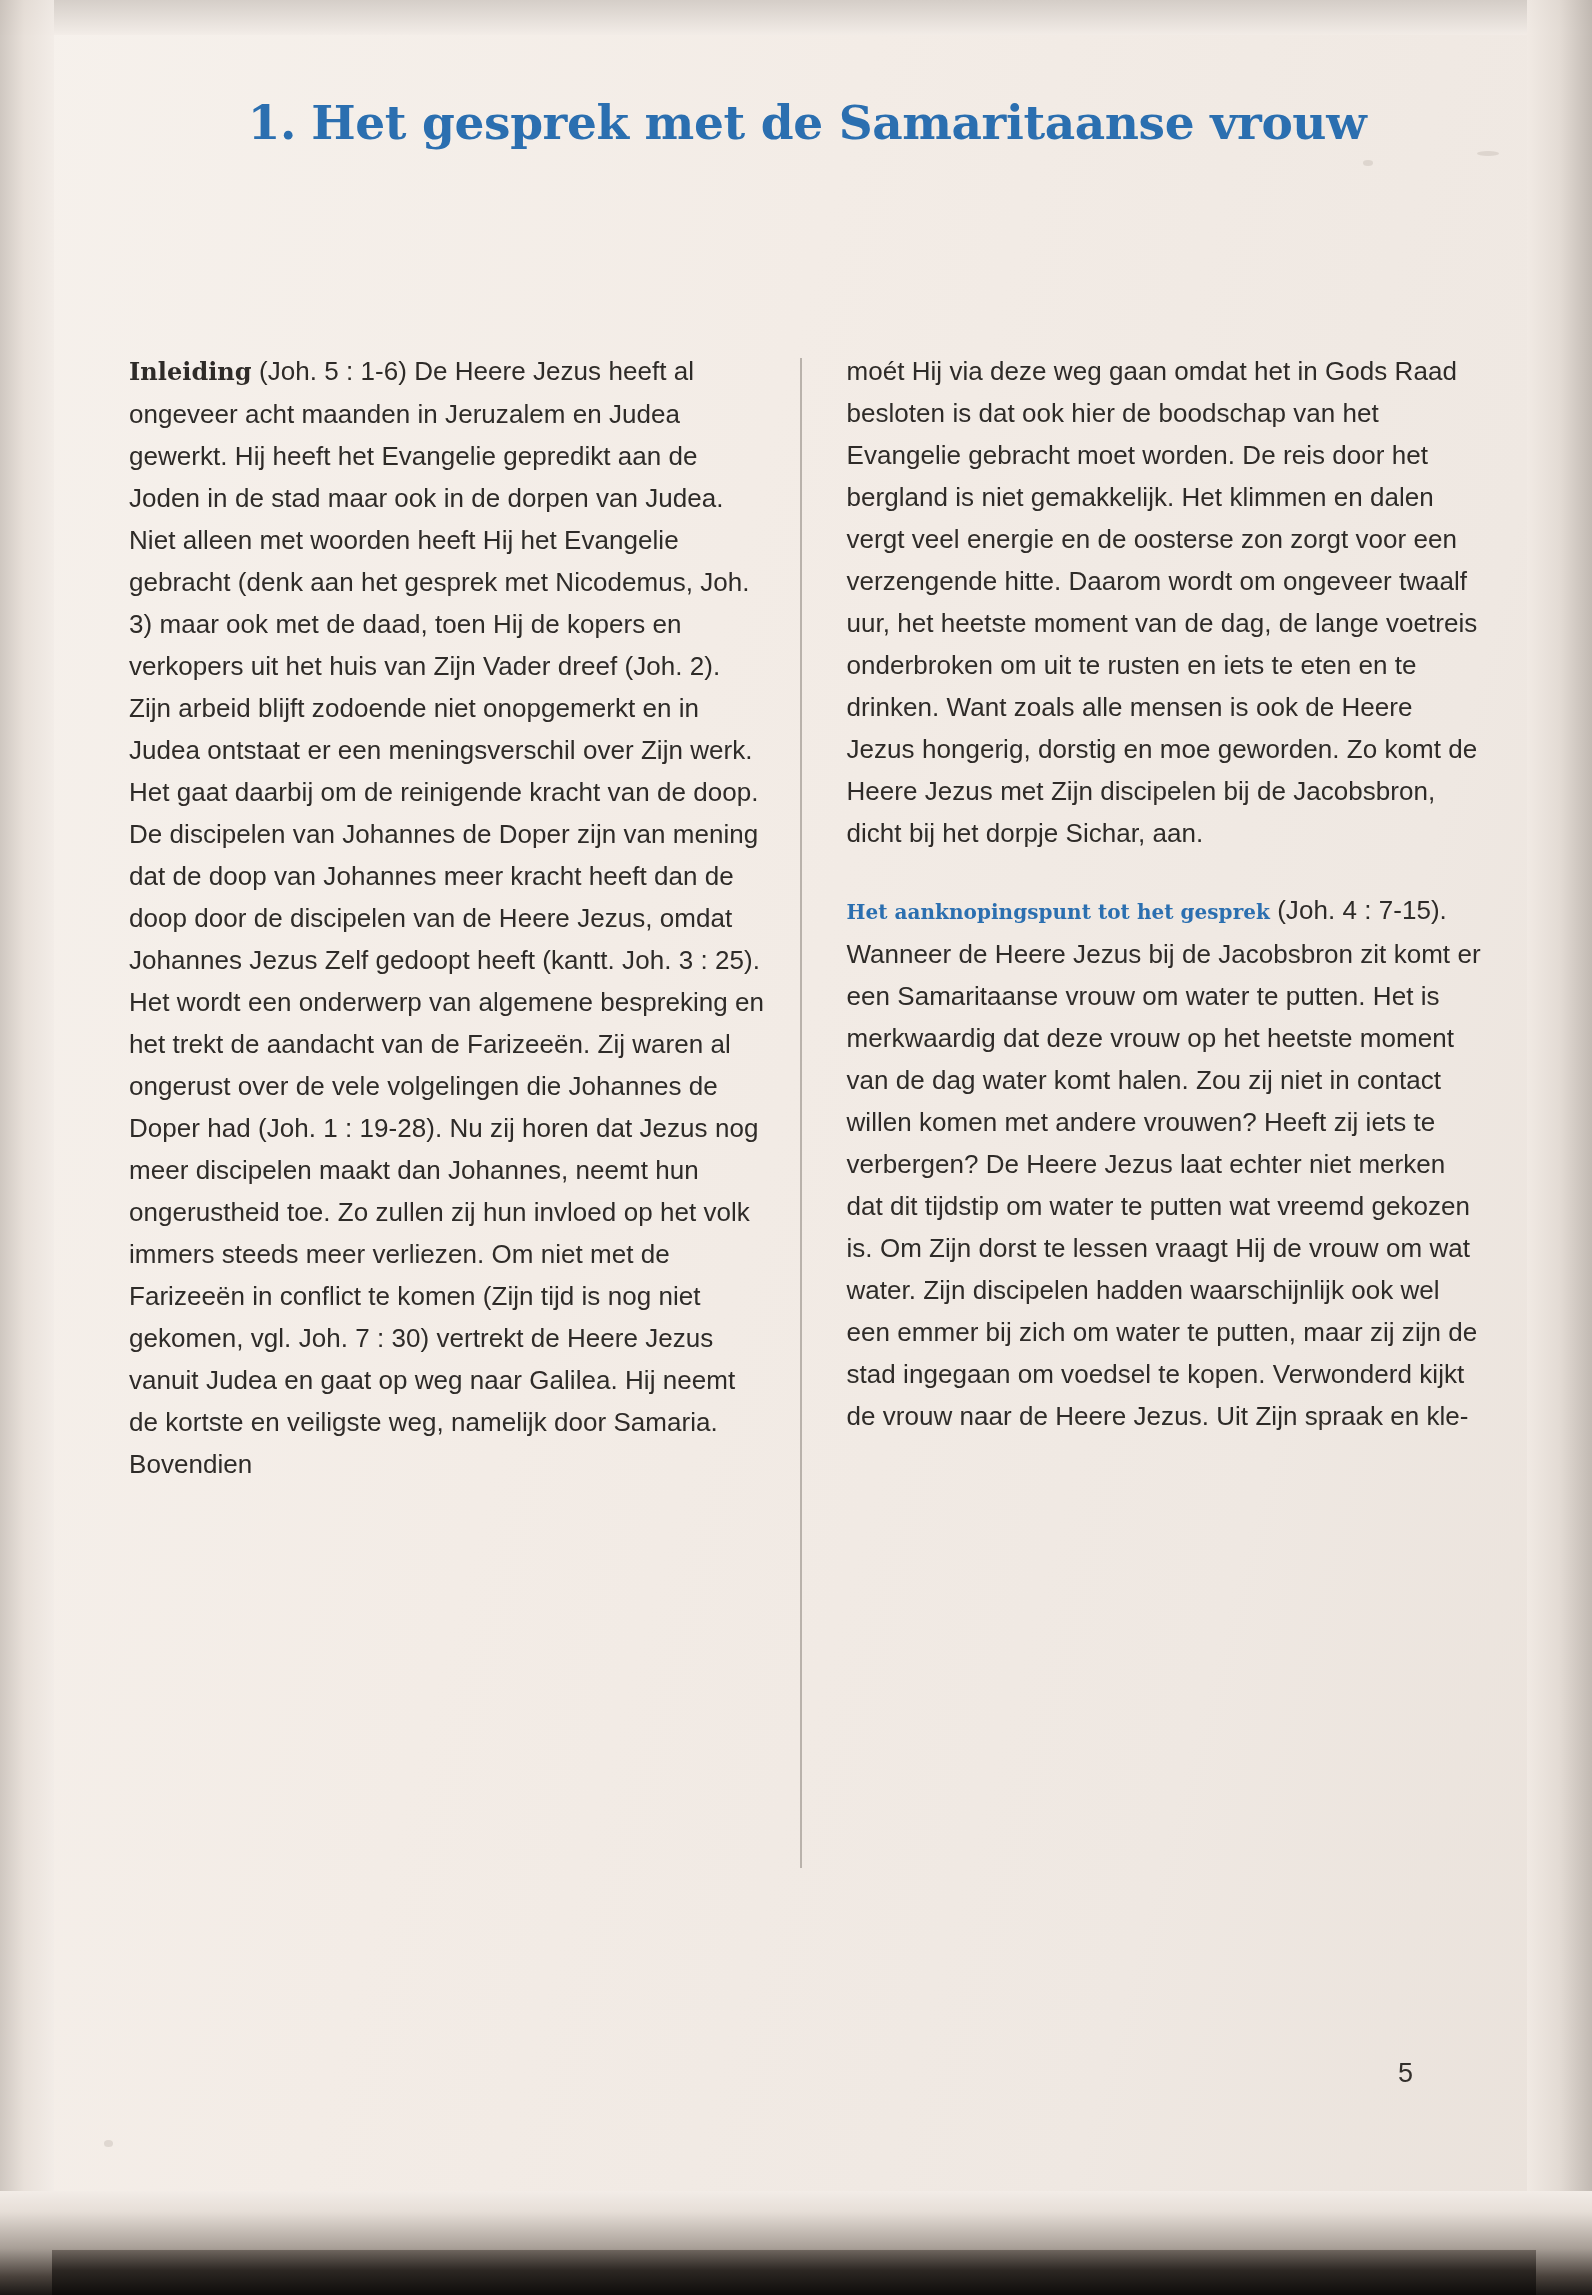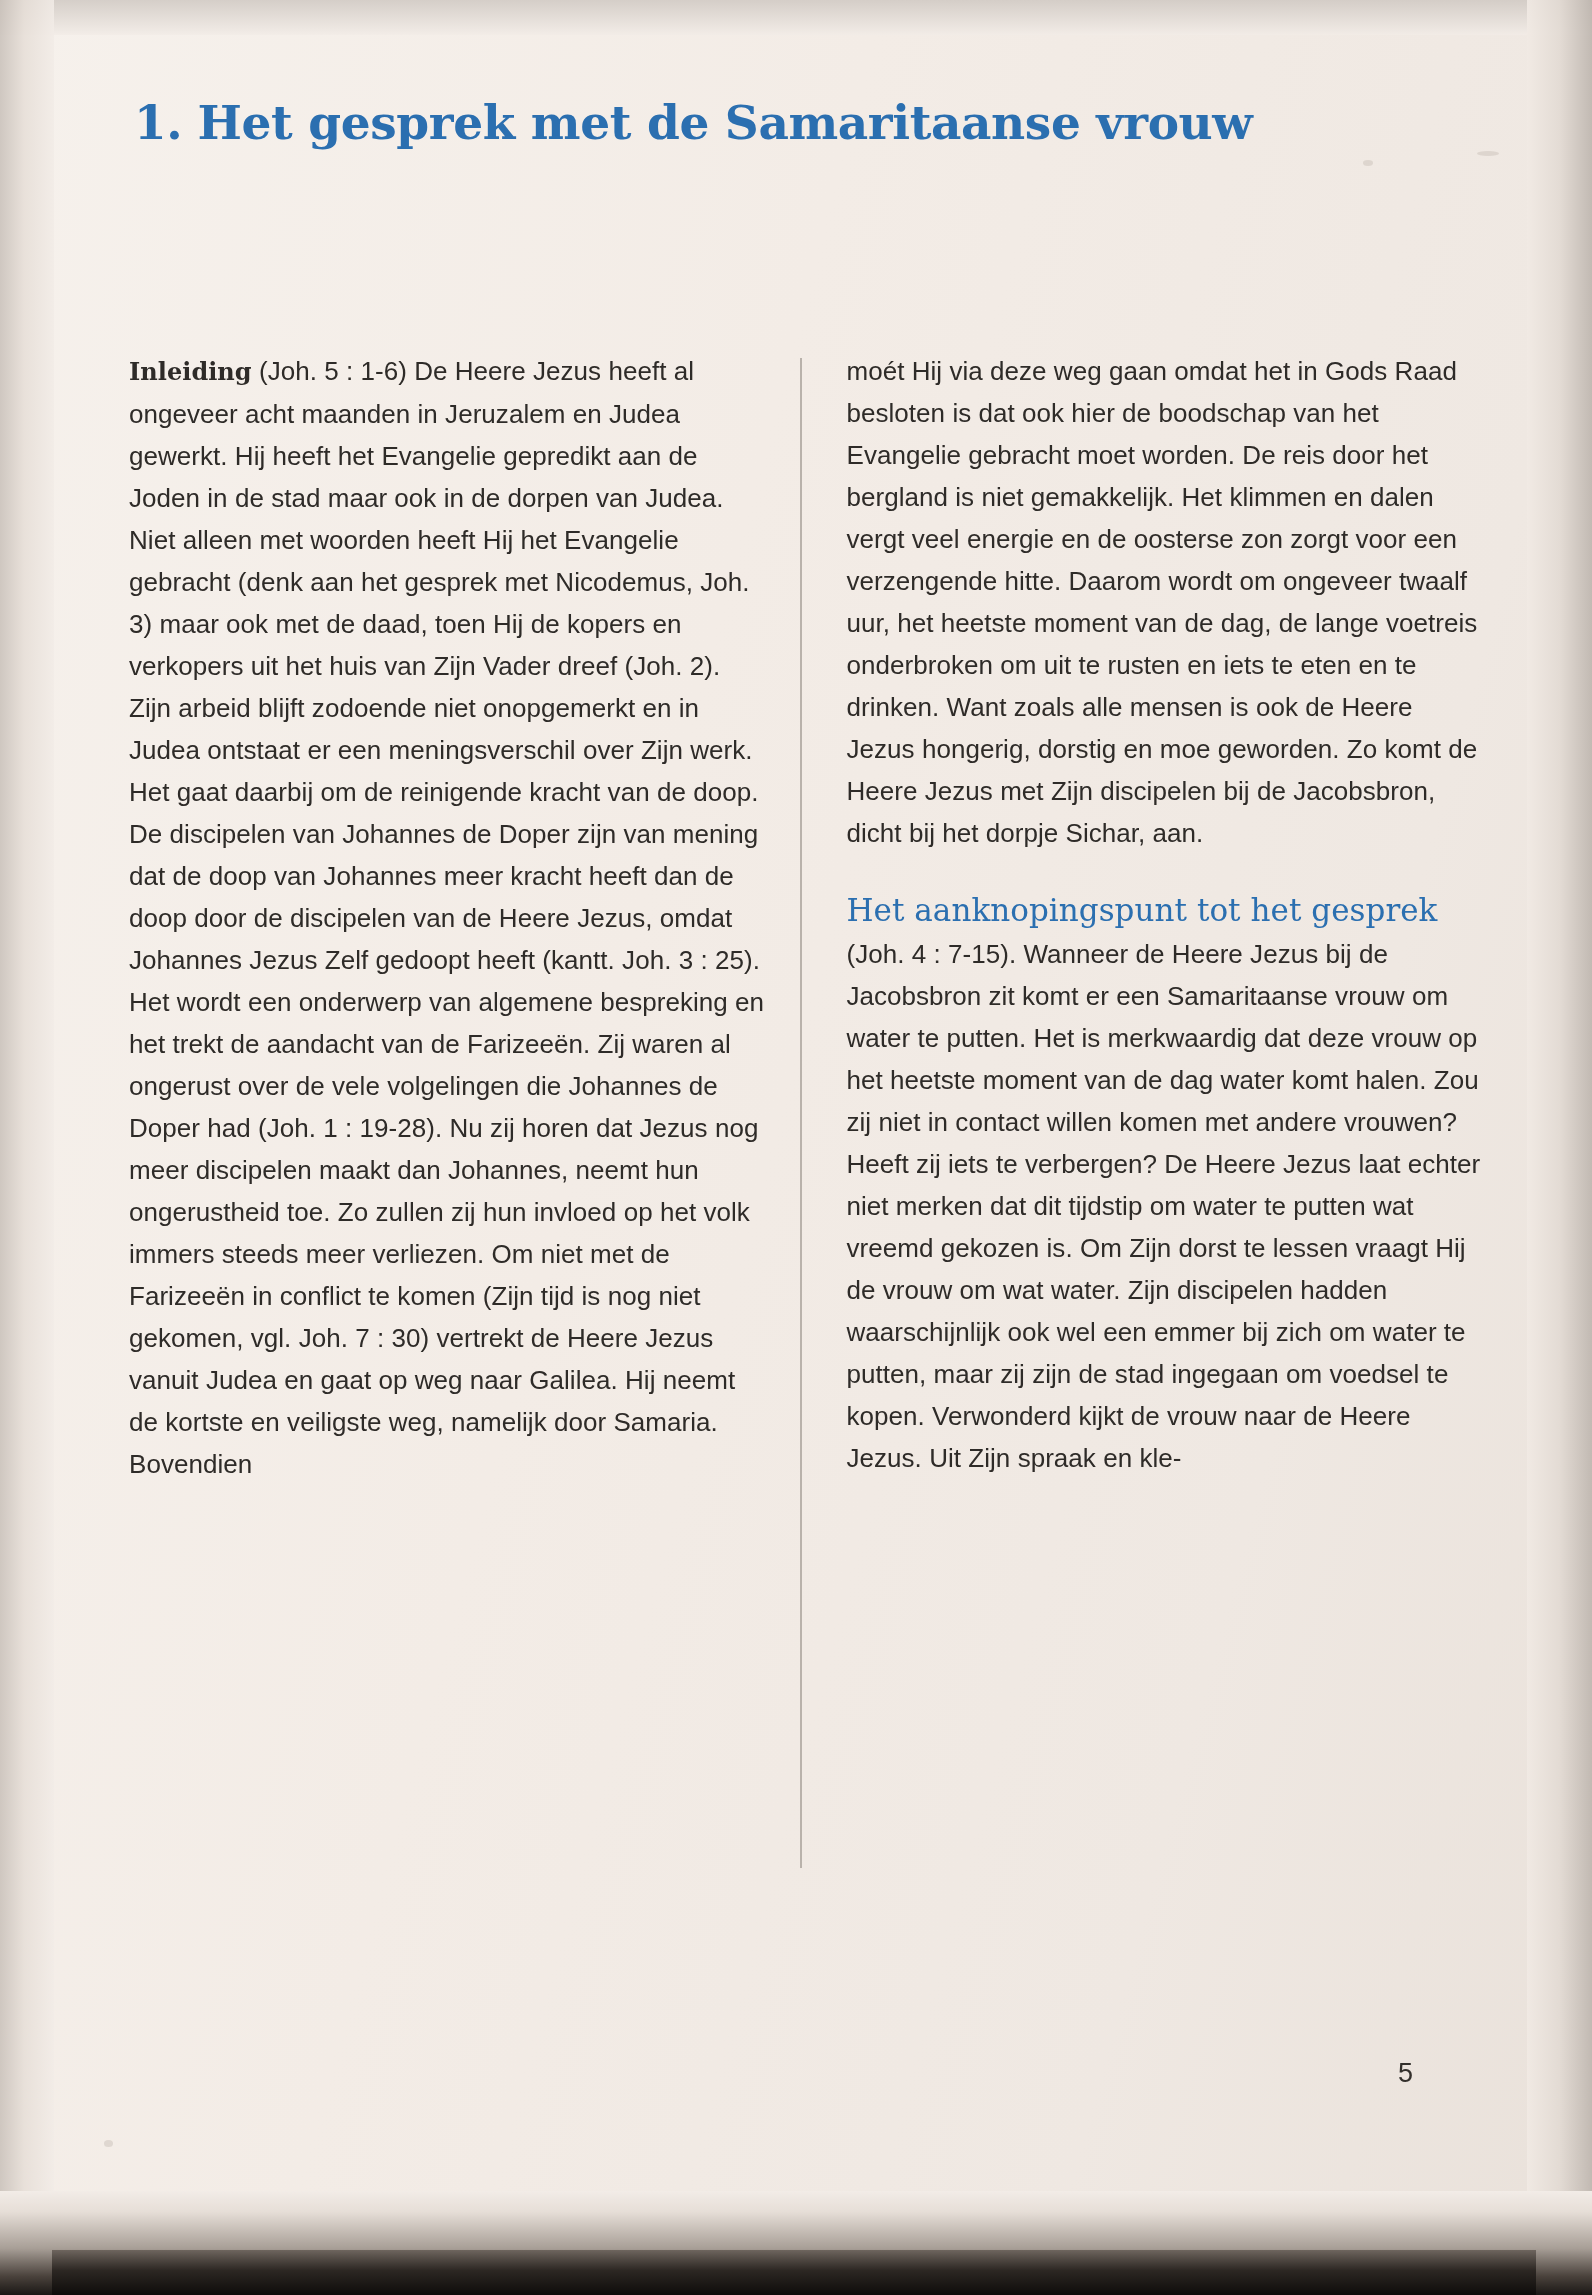--- a/index.html
+++ b/index.html
@@ -71,20 +71,21 @@
     position: absolute;
     left: 52px;
     top: 95px;
     width: 1346px;
     font-family: "DejaVu Serif", serif;
     font-weight: bold;
     font-size: 45px;
     color: #2b6fb0;
     letter-spacing: -0.4px;
     white-space: nowrap;
+    text-align: center;
   }
   .title .big { font-size: 47px; }
 
   .columns {
     position: absolute;
     left: 47px;
     top: 350px;
     width: 1355px;
     display: flex;
     gap: 0;
@@ -109,23 +110,23 @@
     background: #b9b2ab;
   }
 
   .lead {
     font-weight: bold;
     font-family: "DejaVu Serif", serif;
     font-size: 24px;
     color: #2e2b28;
   }
   .subhead {
-    font-weight: normal;
+    font-weight: bold;
     font-family: "DejaVu Serif", serif;
-    font-size: 31px;
+    font-size: 20px;
     color: #2b6fb0;
   }
   .para { margin: 0; }
   .gap { height: 35px; }
 
   .pagenum {
     position: absolute;
     right: 102px;
     top: 2058px;
     font-family: "Liberation Sans", sans-serif;

